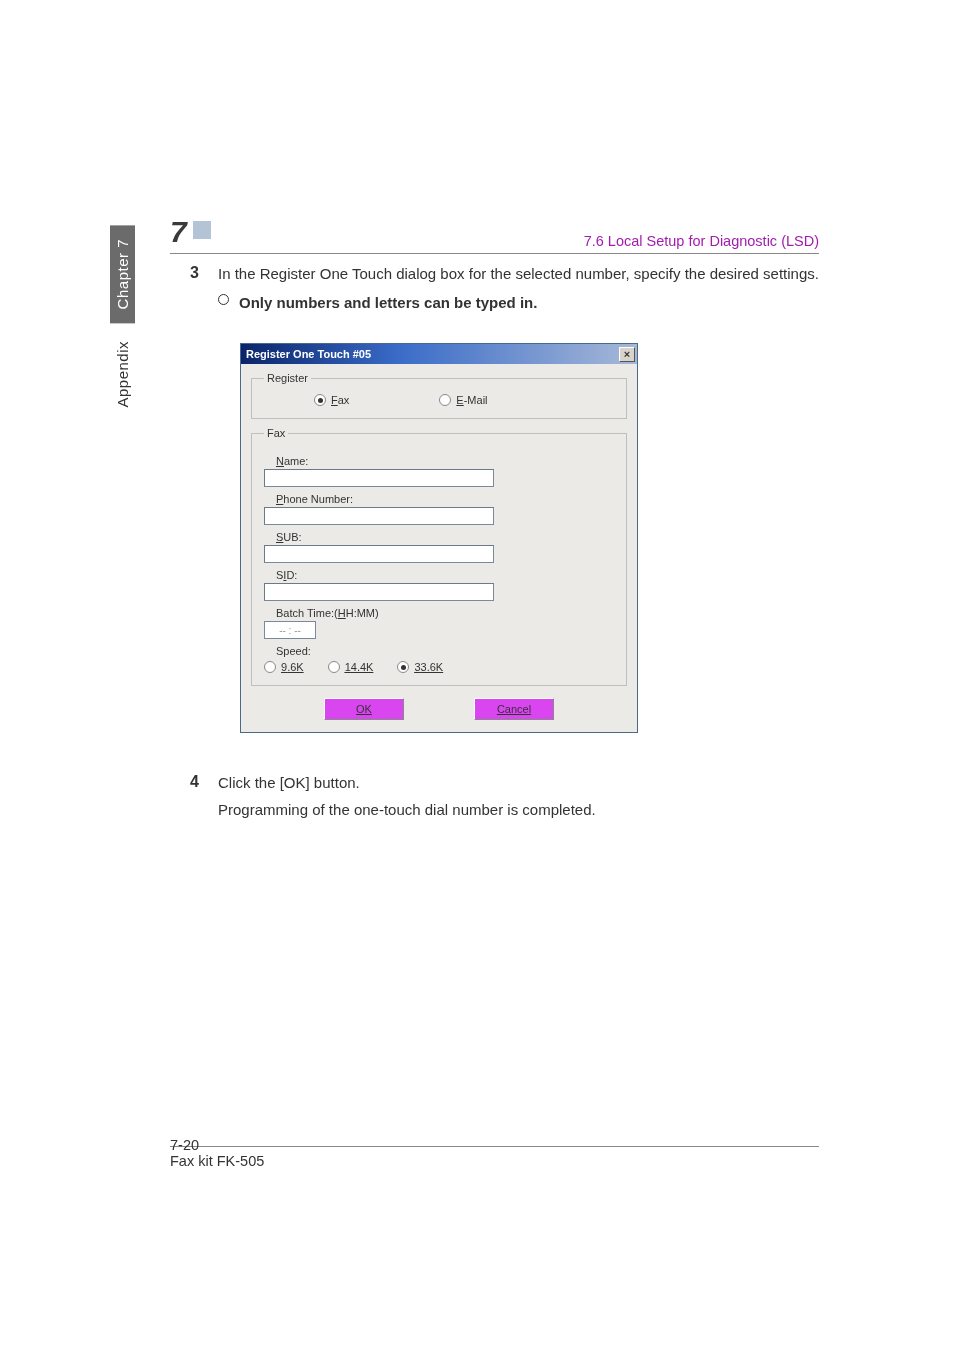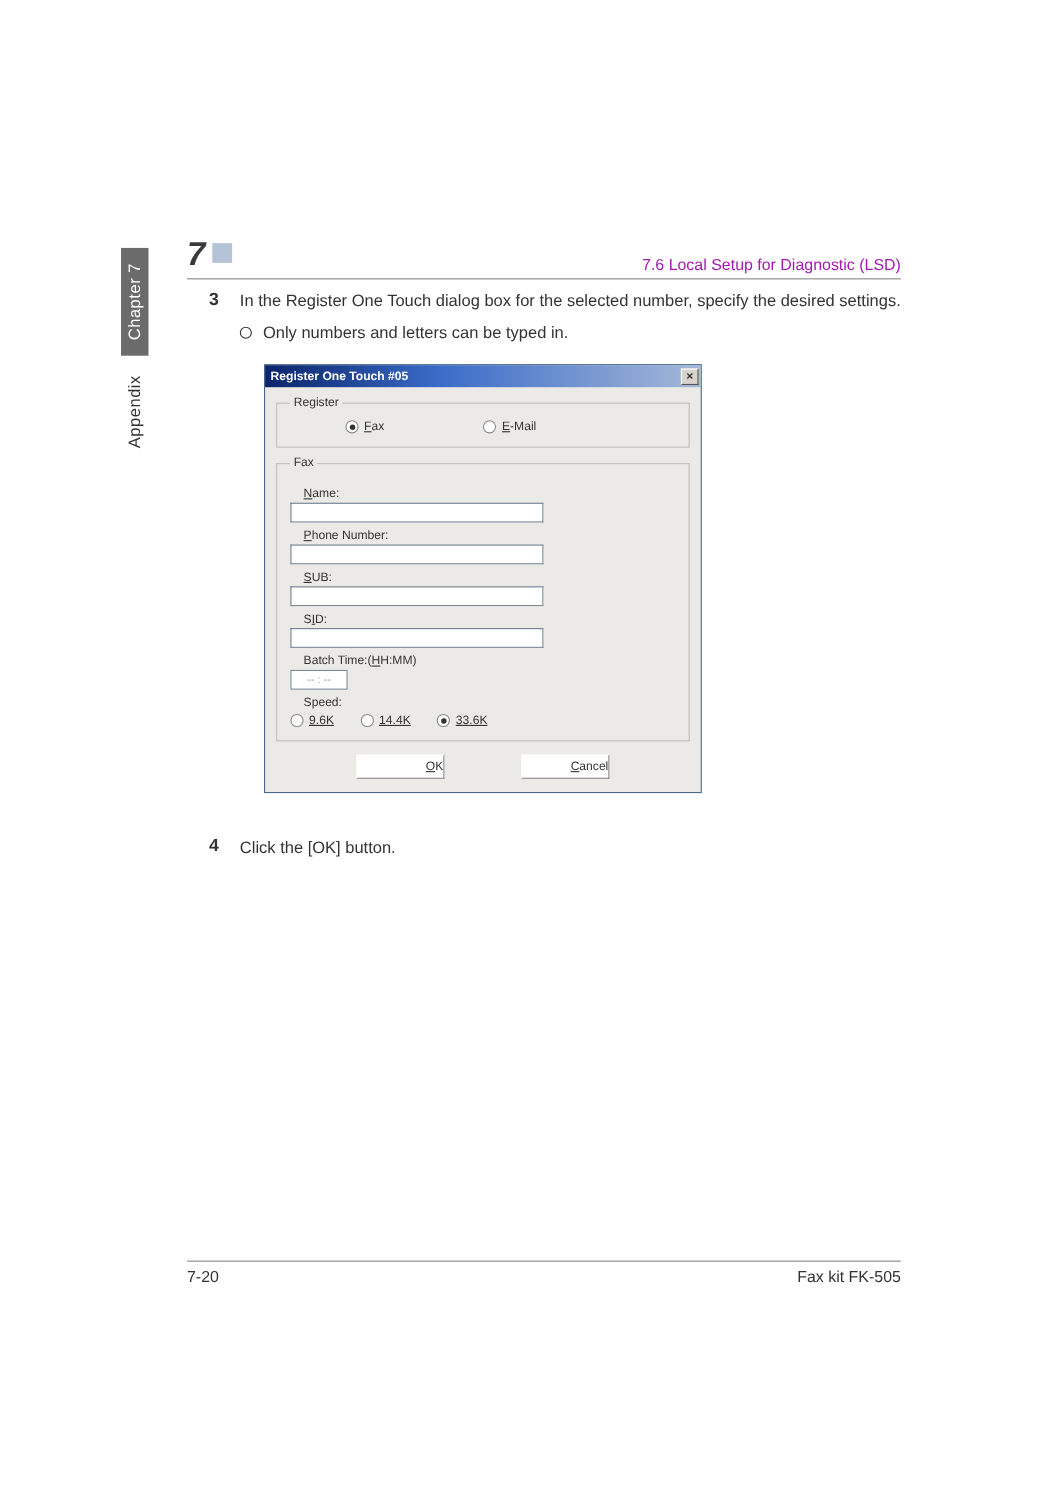--- a/index.html
+++ b/index.html
@@ -96,38 +96,39 @@
   .step .text {
     font-size: 15px;
     line-height: 1.35;
   }
 
   .bullet-row {
     display: flex;
     margin-left: 28px;
     margin-top: 10px;
     margin-bottom: 8px;
-    align-items: center;
+    align-items: flex-start;
+    font-weight: bold;
   }
   .bullet-row .circ {
     width: 11px;
     height: 11px;
     border: 1.2px solid #333;
     border-radius: 50%;
     margin-right: 10px;
     flex-shrink: 0;
   }
   .bullet-row .btext {
     font-size: 15px;
   }
 
   
   .dialog-wrap {
     margin-left: 50px;
-    margin-top: 20px;
+    margin-top: 32px;
     margin-bottom: 40px;
   }
   .dialog {
     width: 398px;
     border: 1px solid #4a6a8a;
     background: #eceae6;
     font-family: Tahoma, Arial, sans-serif;
     font-size: 11px;
     color: #333;
   }
@@ -238,43 +239,45 @@
     justify-content: center;
     gap: 70px;
     margin-top: 12px;
   }
   .btn {
     min-width: 80px;
     height: 22px;
     border: 1px solid #888;
     border-top-color:#fff;
     border-left-color:#fff;
-    background: #ffffff;
-    text-align: right;
+    background: #d946ef;
+    text-align: center;
     line-height: 20px;
     font-size: 11px;
+    text-decoration: underline;
   }
 
   
   .footer-line {
     position: absolute;
     left: 170px;
     right: 135px;
     bottom: 204px;
     border-top: 1px solid #888;
   }
   .footer {
     position: absolute;
     left: 170px;
     right: 135px;
     bottom: 182px;
     display: flex;
     justify-content: space-between;
     font-size: 14.5px;
     color: #333;
+    flex-direction: column;
   }
 </style>
 </head>
 <body>
 
 <div class="sidebar">
   <div class="chapter-box">Chapter 7</div>
   <div class="appendix">Appendix</div>
 </div>
 
@@ -365,20 +368,23 @@
         </div>
 
       </div>
     </div>
   </div>
 
   <div class="step">
     <div class="num">4</div>
     <div class="text">Click the [OK] button.</div>
   </div>
+  <div class="step" style="margin-left:28px; margin-top:6px;">
+    <div class="text">Programming of the one-touch dial number is completed.</div>
+  </div>
 
 </div>
 
 <div class="footer-line"></div>
 <div class="footer">
   <span>7-20</span>
   <span>Fax kit FK-505</span>
 </div>
 
 </body></html>

